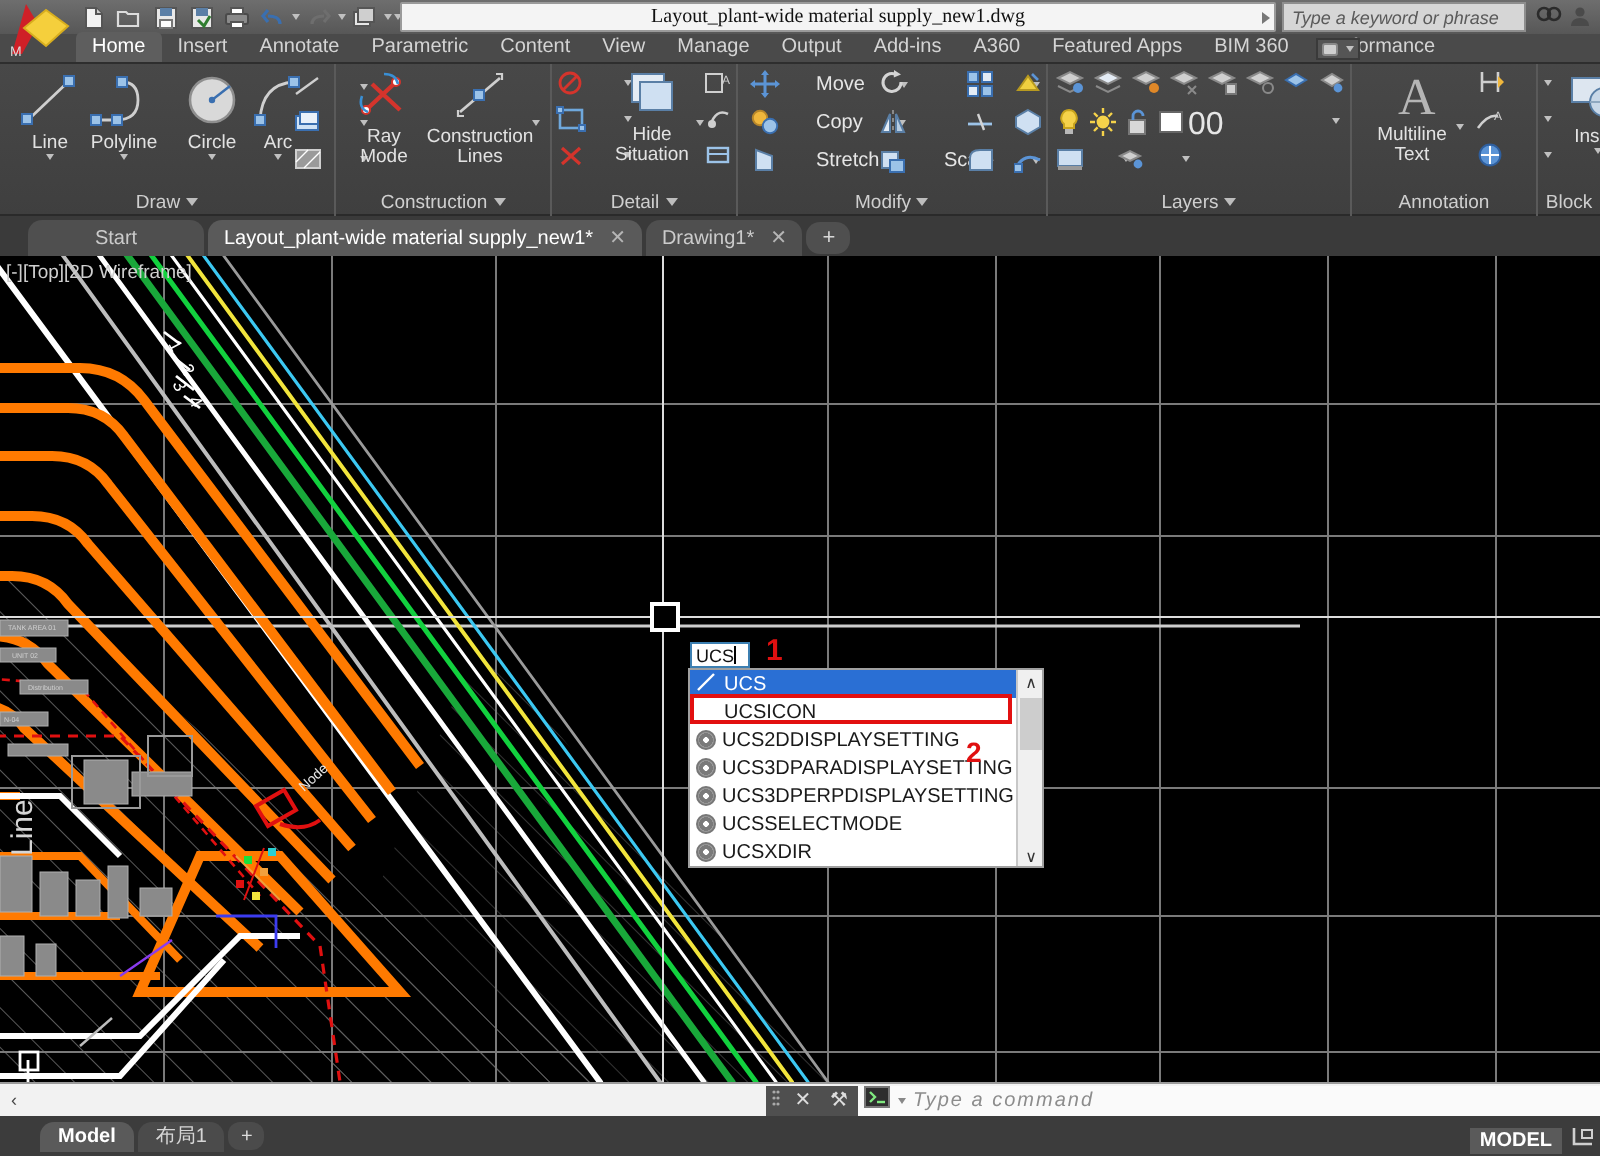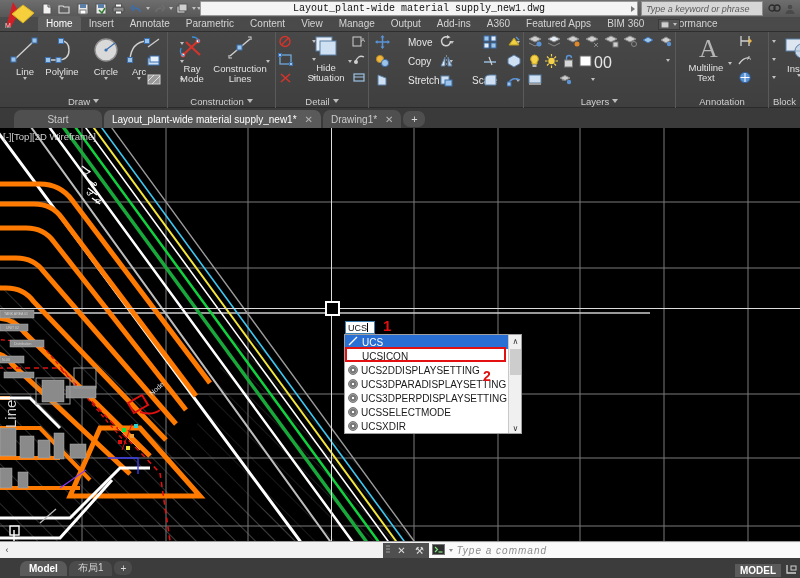--- a/index.html
+++ b/index.html
@@ -28,21 +28,21 @@
     width:17px; height:15px; display:flex; align-items:center; justify-content:center;
     cursor:default;
   }
   .qat-sep{ width:4px; height:15px; display:flex; align-items:center; justify-content:center;}
   .title-field{
     position:absolute; left:200px; top:1px; width:438px; height:15px;
     background:#f4f4f4; border:1px solid #9a9a9a; border-radius:1px;
     display:flex; align-items:center; justify-content:center;
   }
   .title-text{
-    font-size:10px; color:#111; font-family:Liberation Mono, monospace;
+    font-size:10px; color:#111; font-family:Liberation Serif, serif;
     white-space:nowrap; letter-spacing:0px;
   }
   .title-caret{
     position:absolute; right:2px; top:4px; width:0;height:0;
     border-top:3px solid transparent;border-bottom:3px solid transparent;border-left:4px solid #777;
   }
   .search-field{
     position:absolute; left:641px; top:1px; width:122px; height:15px;
     background:#d6d6d6; border:1px solid #8e8e8e;
     display:flex; align-items:center; padding-left:4px;
@@ -567,20 +567,24 @@
             <path d="M7 1l6 3.5v5L7 13l-6-3.5v-5z" fill="#cfe0f2" stroke="#5a7fa6"></path>
           </svg>
       </div>
       <div class="smbtn" style="left:138px;top:41px">
         <svg width="14" height="14" viewBox="0 0 14 14">
             <path d="M1 11 q4-8 12-4" stroke="#5b94d6" stroke-width="1.5" fill="none"></path>
             <rect x="0" y="9" width="4" height="4" fill="#9cc3e8" stroke="#3a6fb0"></rect>
           </svg>
       </div>
     </div>
+    <div class="panel-title">
+      <span>Modify</span>
+      <span class="tri-dn"></span>
+    </div>
   </div>
 
   <div class="panel" style="width:152px">
     <div class="panel-body">
       <div class="smbtn" style="left:3px;top:2px">
         <svg width="16" height="14" viewBox="0 0 16 14">
             <path d="M2 5l6-3 6 3-6 3z" fill="#cfcfcf" stroke="#8a8a8a"></path>
             <path d="M2 9l6 3 6-3" fill="none" stroke="#8a8a8a"></path>
             <circle cx="12" cy="10" r="2.5" fill="#5b94d6"></circle>
           </svg>

